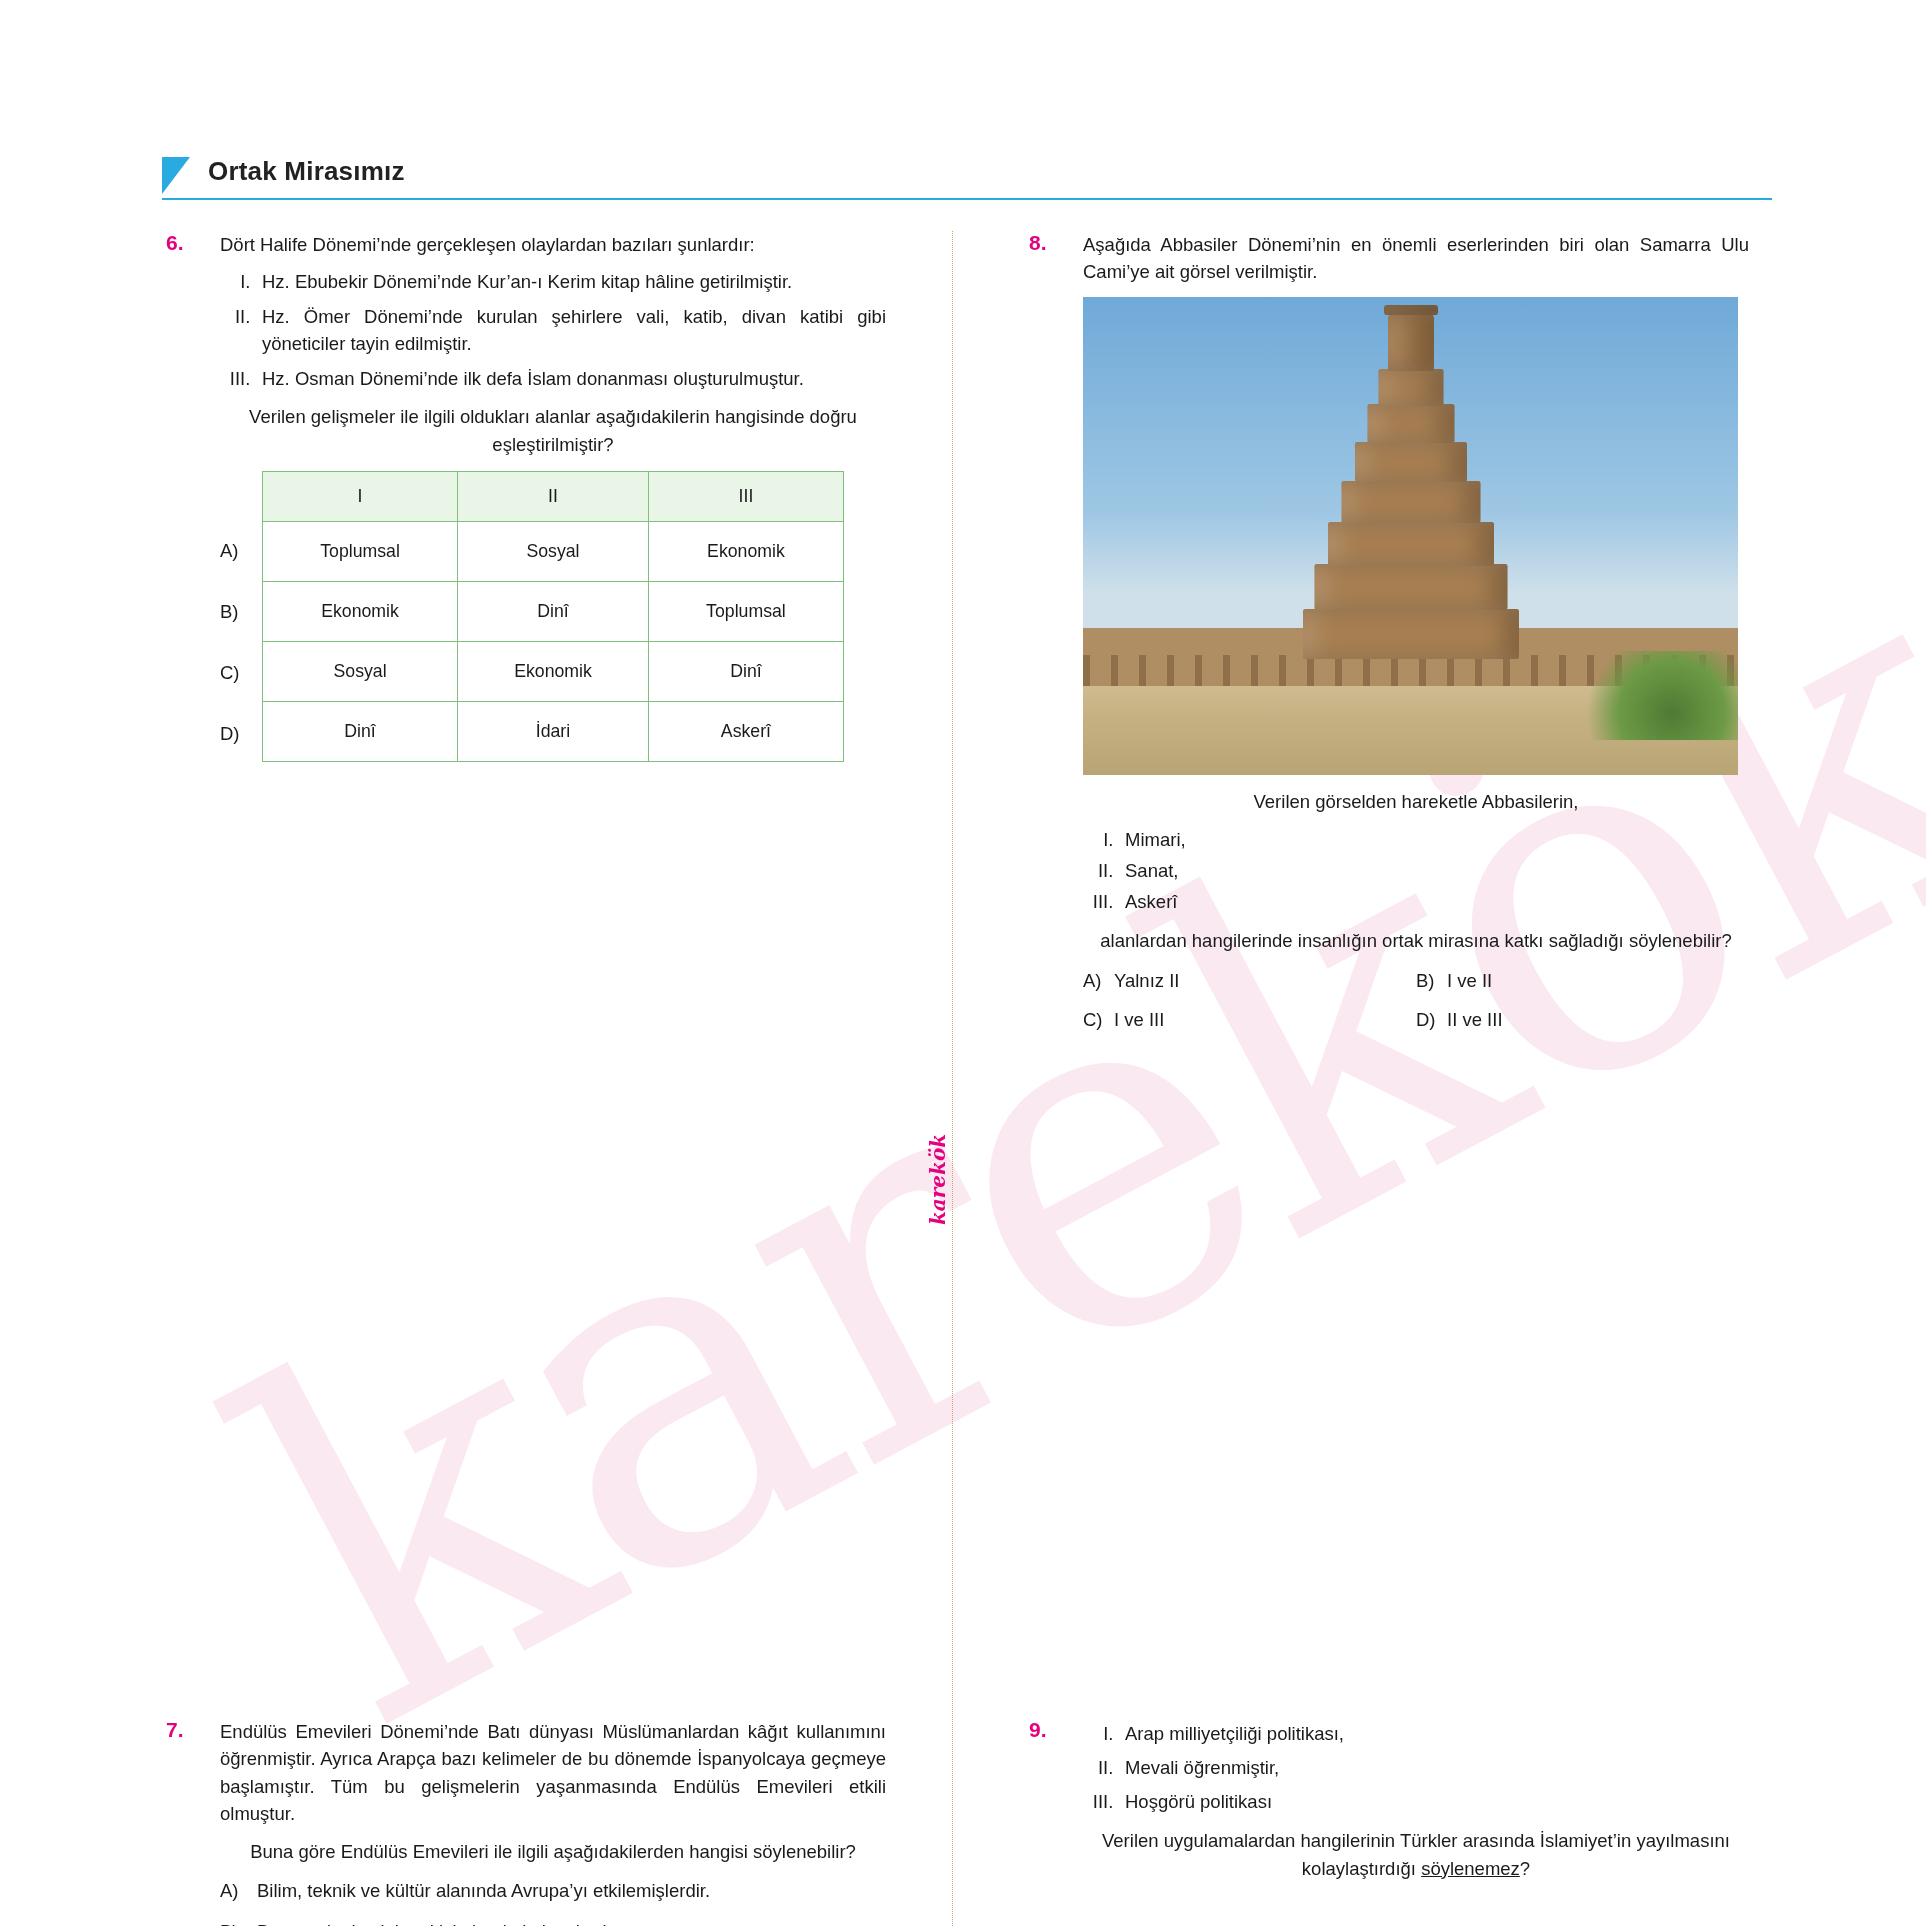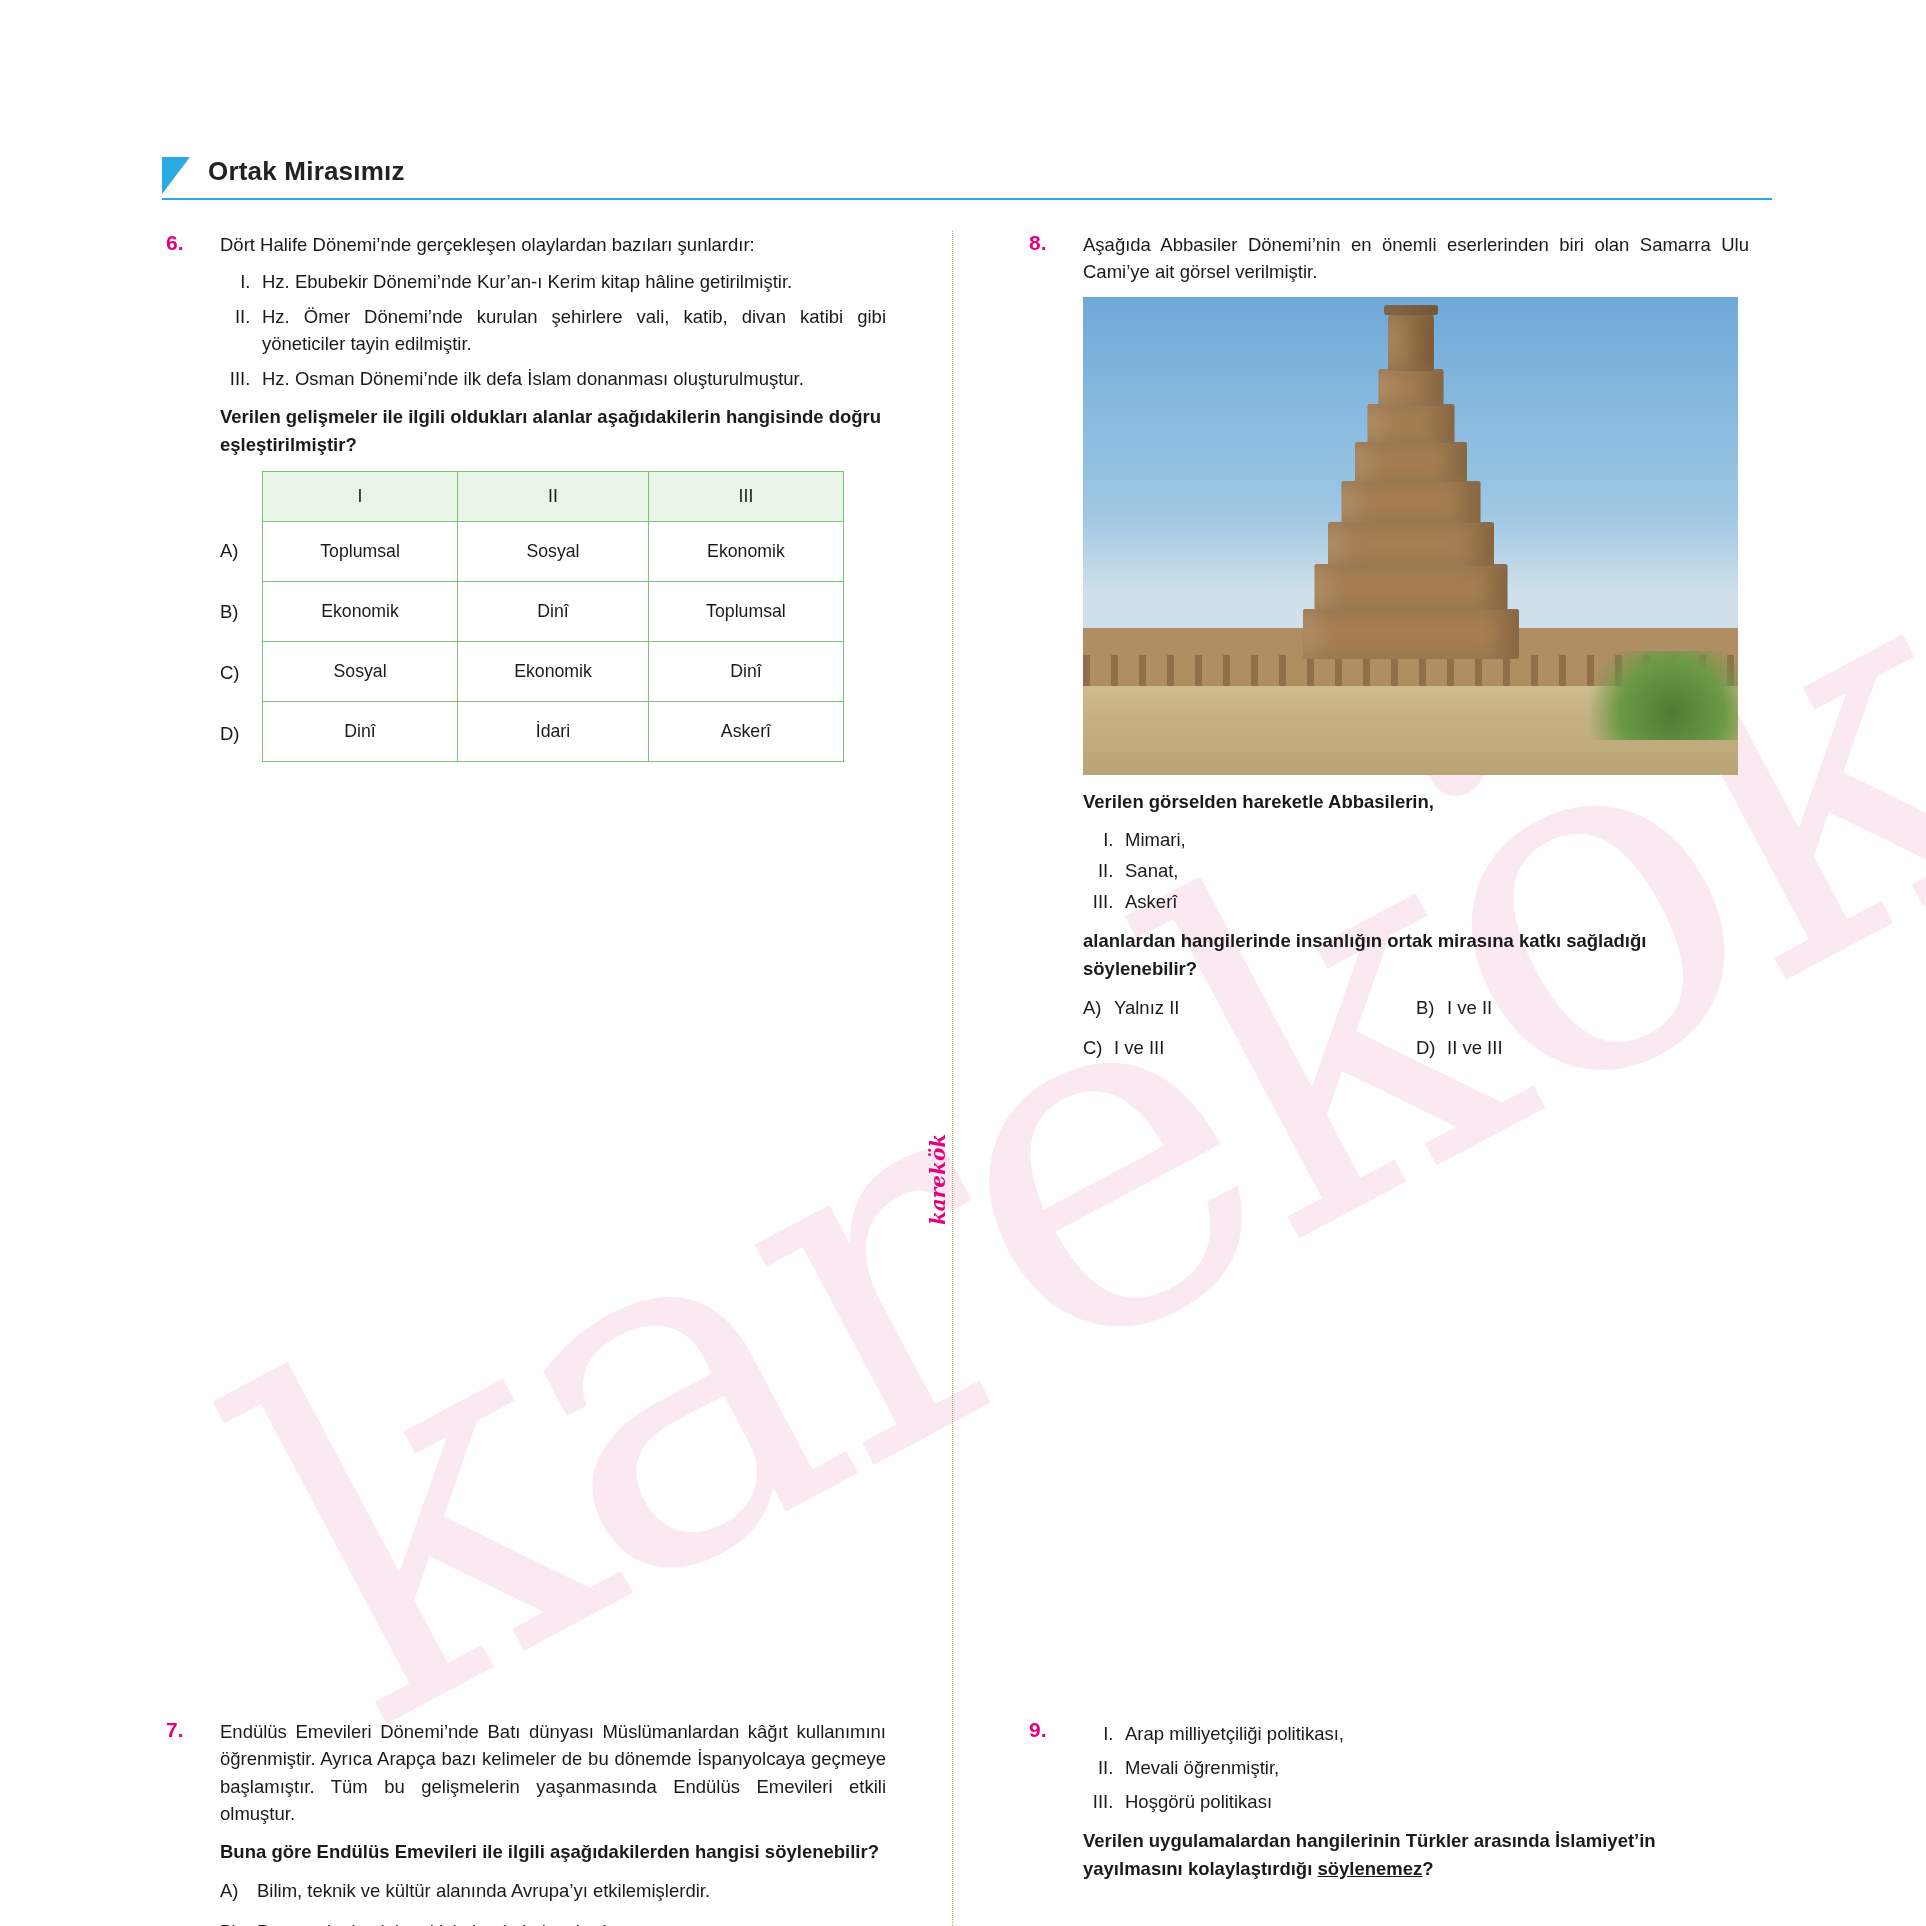--- a/index.html
+++ b/index.html
@@ -127,22 +127,22 @@
     margin-left: 54px;
     width: 666px;
   }
   p.stem {
     margin: 0 0 10px 0;
     font-size: 18.5px;
     line-height: 1.48;
     text-align: justify;
   }
   p.stem.bold {
-    font-weight: bold;
-    text-align: left;
+    font-weight: normal;
+    text-align: center;
   }
   .roman-list {
     margin: 1.5px 0 11.6px 0;
     padding: 0;
     list-style: none;
   }
   .roman-list li {
     display: flex;
     font-size: 18.5px;
     line-height: 1.48;

